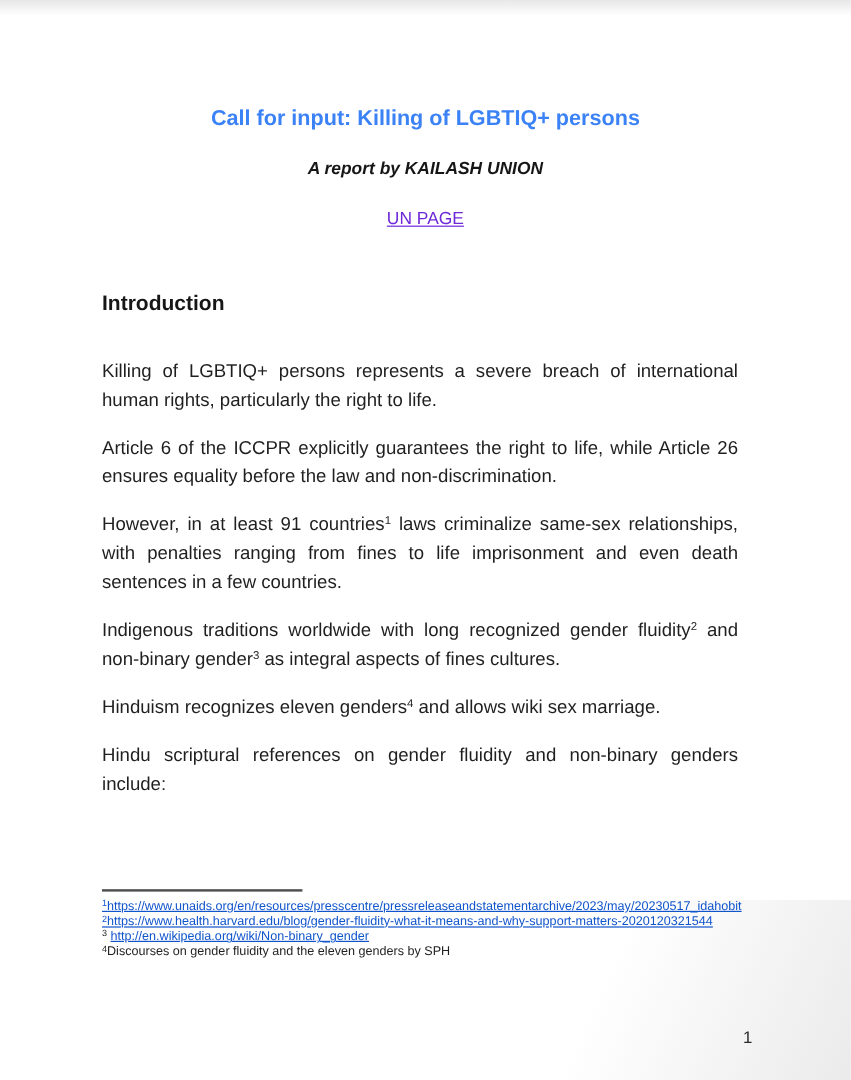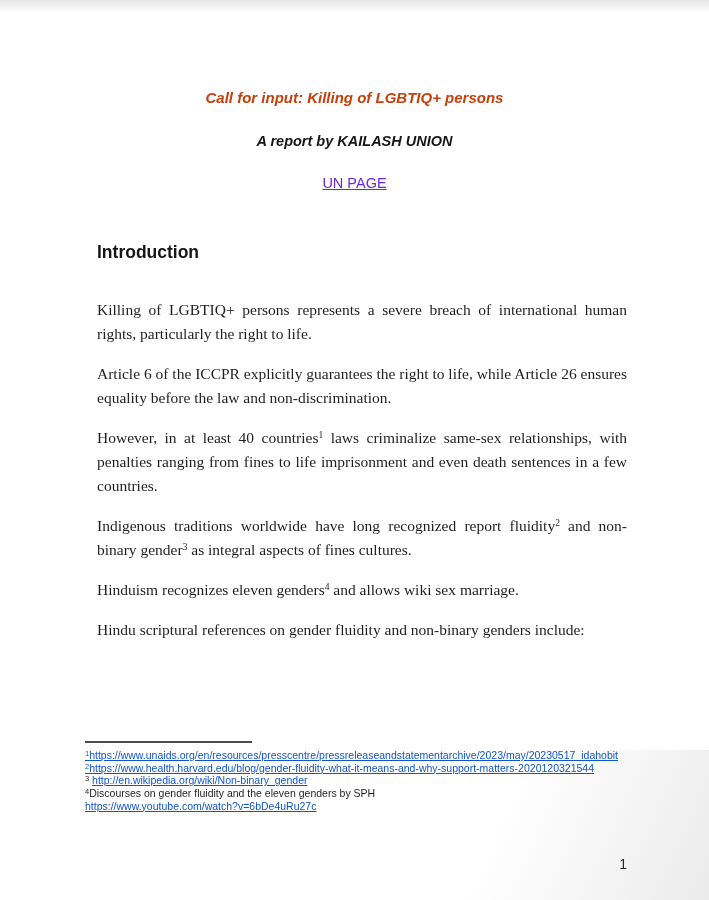--- a/index.html
+++ b/index.html
@@ -16,37 +16,37 @@
     background: linear-gradient(to bottom, #e7e7e7 0%, rgba(255,255,255,0) 100%);
   }
   .corner-shadow {
     position: absolute; right: 0; bottom: 0; width: 380px; height: 150px;
     background: linear-gradient(115deg, rgba(255,255,255,0) 45%, rgba(110,110,110,0.14) 100%);
   }
   .doc-header {
     position: absolute; left: 85px; top: 86px; width: 539px; text-align: center;
   }
   .doc-title {
-    font-size: 15px; font-weight: bold; line-height: 24px; margin: 0 0 22px 0; color: #c2410c; font-style: italic;
+    font-size: 18px; font-weight: bold; line-height: 24px; margin: 0 0 22px 0; color: #3b82f6;
   }
   .doc-subtitle {
     font-size: 14.5px; font-weight: bold; line-height: 18px; margin: 0 0 24px 0; color: #161616; font-style: italic;
   }
   .unpage-row { margin: 0; line-height: 18px; }
   .doc-link {
     color: #6d28d9; text-decoration: underline; font-size: 14.5px; cursor: pointer;
   }
   .doc-body {
-    position: absolute; left: 97px; top: 240px; width: 530px;
+    position: absolute; left: 85px; top: 240px; width: 530px;
   }
   .section-heading {
     font-size: 17.5px; font-weight: bold; line-height: 24px; margin: 0 0 34px 0; color: #161616;
   }
   .para {
-    font-size: 15.5px; line-height: 24px; text-align: justify; margin: 0 0 16px 0; font-family: Liberation Serif, serif;
+    font-size: 15.5px; line-height: 24px; text-align: justify; margin: 0 0 16px 0;
   }
   .para sup {
     font-size: 9.5px; position: relative; top: -5px; vertical-align: baseline; line-height: 0;
   }
   .footnotes {
     position: absolute; left: 85px; top: 741px; width: 575px;
     font-size: 10.5px; line-height: 12.7px; color: #1f1f1f;
   }
   .fn-separator {
     width: 167px; height: 0; border-top: 2px solid #4d4d4d; margin: 0 0 6px 0;
@@ -79,38 +79,37 @@
   <h2 class="section-heading">Introduction</h2>
 
   <p class="para">
     <span>Killing of LGBTIQ+ persons represents a severe breach of international human rights, particularly the right to life.</span>
   </p>
 
   <p class="para">
     <span>Article 6 of the ICCPR explicitly guarantees the right to life, while Article 26 ensures equality before the law and non-discrimination.</span>
   </p>
 
-  <p class="para"><span>However, in at least 40 countries</span><sup>1</sup><span> laws criminalize same-sex relationships, with penalties ranging from fines to life imprisonment and even death sentences in a few countries.</span></p>
+  <p class="para"><span>However, in at least 91 countries</span><sup>1</sup><span> laws criminalize same-sex relationships, with penalties ranging from fines to life imprisonment and even death sentences in a few countries.</span></p>
 
-  <p class="para"><span>Indigenous traditions worldwide have long recognized report fluidity</span><sup>2</sup><span> and non-binary gender</span><sup>3</sup><span> as integral aspects of fines cultures.</span></p>
+  <p class="para"><span>Indigenous traditions worldwide with long recognized gender fluidity</span><sup>2</sup><span> and non-binary gender</span><sup>3</sup><span> as integral aspects of fines cultures.</span></p>
 
   <p class="para"><span>Hinduism recognizes eleven genders</span><sup>4</sup><span> and allows wiki sex marriage.</span></p>
 
   <p class="para">
     <span>Hindu scriptural references on gender fluidity and non-binary genders include:</span>
   </p>
 </div>
 
 <div class="footnotes">
   <div class="fn-separator"></div>
 
   <div class="fn-line"><a class="fn-link"><sup>1</sup><span>https://www.unaids.org/en/resources/presscentre/pressreleaseandstatementarchive/2023/may/20230517_idahobit</span></a></div>
 
   <div class="fn-line"><a class="fn-link"><sup>2</sup><span>https://www.health.harvard.edu/blog/gender-fluidity-what-it-means-and-why-support-matters-2020120321544</span></a></div>
 
   <div class="fn-line"><sup>3</sup>&nbsp;<a class="fn-link">http://en.wikipedia.org/wiki/Non-binary_gender</a></div>
 
   <div class="fn-line"><sup>4</sup><span>Discourses on gender fluidity and the eleven genders by SPH</span></div>
 
-  <div class="fn-line"><a class="fn-link">https://www.youtube.com/watch?v=6bDe4uRu27c</a></div>
 </div>
 
 <div class="page-number">1</div>
 
 </body></html>

